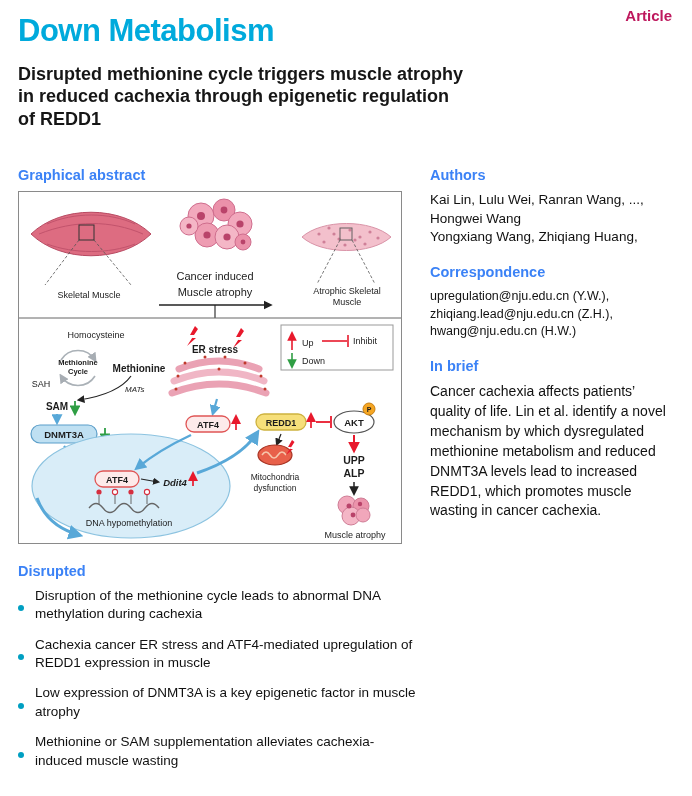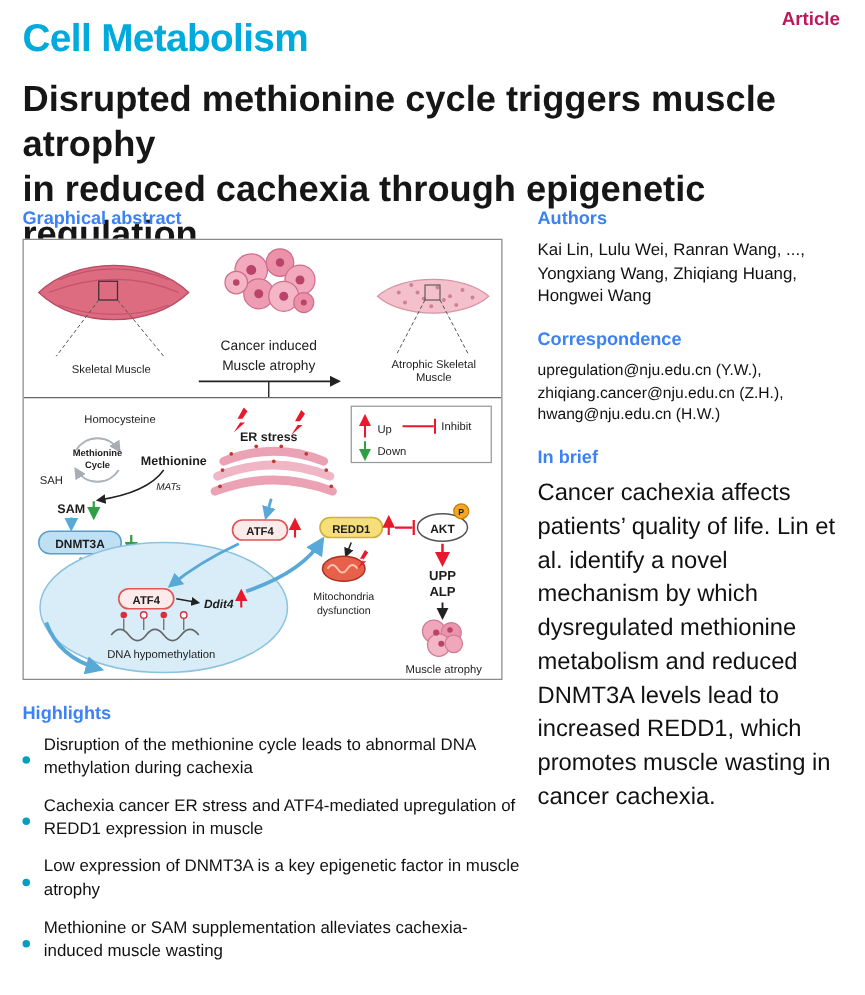--- a/index.html
+++ b/index.html
@@ -2,48 +2,48 @@
 <html><head>
 <meta charset="utf-8">
 <style>
   * { margin:0; padding:0; box-sizing:border-box; }
   html,body { background:#fff; }
   body { font-family:"Liberation Sans", sans-serif; color:#111; }
   .page { position:relative; width:692px; height:796px; background:#fff; overflow:hidden; }
 
   .article-tag { position:absolute; top:7px; right:20px; font-size:15px; font-weight:bold; color:#be185d; }
   .journal { position:absolute; top:13px; left:18px; font-size:31px; font-weight:bold; color:#00aadc; letter-spacing:-0.5px; }
-  .title { position:absolute; top:63px; left:18px; width:660px; font-size:29px; line-height:1.24; font-weight:bold; color:#161616; }
+  .title { position:absolute; top:63px; left:18px; width:660px; font-size:18px; line-height:1.24; font-weight:bold; color:#161616; }
 
   .cols { position:absolute; top:167px; left:18px; width:658px; display:flex; gap:28px; }
   .left-col { flex:0 0 384px; }
   .right-col { flex:1; min-width:0; }
 
   .sec-heading { color:#3b82f6; font-size:14.5px; font-weight:bold; margin-bottom:8px; }
   .ga-box { width:384px; height:353px; border:1px solid #8a8a8a; background:#fff; overflow:hidden; }
   .ga-svg { display:block; margin:0 auto; font-family:"Liberation Sans", sans-serif; }
   .ga-svg text { fill:#1c1c1c; }
 
   .sec-block { margin-bottom:17px; }
   .authors-text { font-size:13.5px; line-height:1.38; }
   .corr-line { font-size:12.5px; line-height:1.42; }
-  .inbrief-text { font-size:19px; line-height:1.42; }
+  .inbrief-text { font-size:14px; line-height:1.42; }
 
   .highlights { position:absolute; top:563px; left:18px; width:398px; }
   .hl-list { list-style:none; }
   .hl-item { display:flex; gap:11px; margin-bottom:12px; font-size:13.5px; line-height:1.36;align-items:center; }
   .hl-dot { flex:0 0 auto; width:6px; height:6px; border-radius:50%; background:#009fc2; margin-top:6px; }
 </style>
 </head>
 <body>
 
 <div class="page">
 
   <div class="article-tag">Article</div>
-  <div class="journal">Cell Metabolism</div>
+  <div class="journal">Down Metabolism</div>
 
   <h1 class="title">
     <span>Disrupted methionine cycle triggers muscle atrophy</span><br>
     <span>in reduced cachexia through epigenetic regulation</span><br>
     <span>of REDD1</span>
   </h1>
 
   <div class="cols">
 
     <div class="left-col">
@@ -238,41 +238,41 @@
           <text x="256" y="299" text-anchor="middle" font-size="8.5">dysfunction</text>
         </svg>
       </div>
     </div>
 
     <div class="right-col">
       <div class="sec-block">
         <h2 class="sec-heading">Authors</h2>
         <div class="authors-text">
           <div>Kai Lin, Lulu Wei, Ranran Wang, ...,</div>
+          <div>Hongwei Wang</div>
           <div>Yongxiang Wang, Zhiqiang Huang,</div>
-          <div>Hongwei Wang</div>
         </div>
       </div>
 
       <div class="sec-block">
         <h2 class="sec-heading">Correspondence</h2>
         <div class="corr-line">upregulation@nju.edu.cn (Y.W.),</div>
-        <div class="corr-line">zhiqiang.cancer@nju.edu.cn (Z.H.),</div>
+        <div class="corr-line">zhiqiang.lead@nju.edu.cn (Z.H.),</div>
         <div class="corr-line">hwang@nju.edu.cn (H.W.)</div>
       </div>
 
       <div class="sec-block">
         <h2 class="sec-heading">In brief</h2>
         <p class="inbrief-text">Cancer cachexia affects patients’ quality of life. Lin et al. identify a novel mechanism by which dysregulated methionine metabolism and reduced DNMT3A levels lead to increased REDD1, which promotes muscle wasting in cancer cachexia.</p>
       </div>
     </div>
   </div>
 
   <div class="highlights">
-    <h2 class="sec-heading">Highlights</h2>
+    <h2 class="sec-heading">Disrupted</h2>
     <ul class="hl-list">
       <li class="hl-item">
         <span class="hl-dot"></span>
         <span>Disruption of the methionine cycle leads to abnormal DNA methylation during cachexia</span>
       </li>
       <li class="hl-item">
         <span class="hl-dot"></span>
         <span>Cachexia cancer ER stress and ATF4-mediated upregulation of REDD1 expression in muscle</span>
       </li>
       <li class="hl-item">

